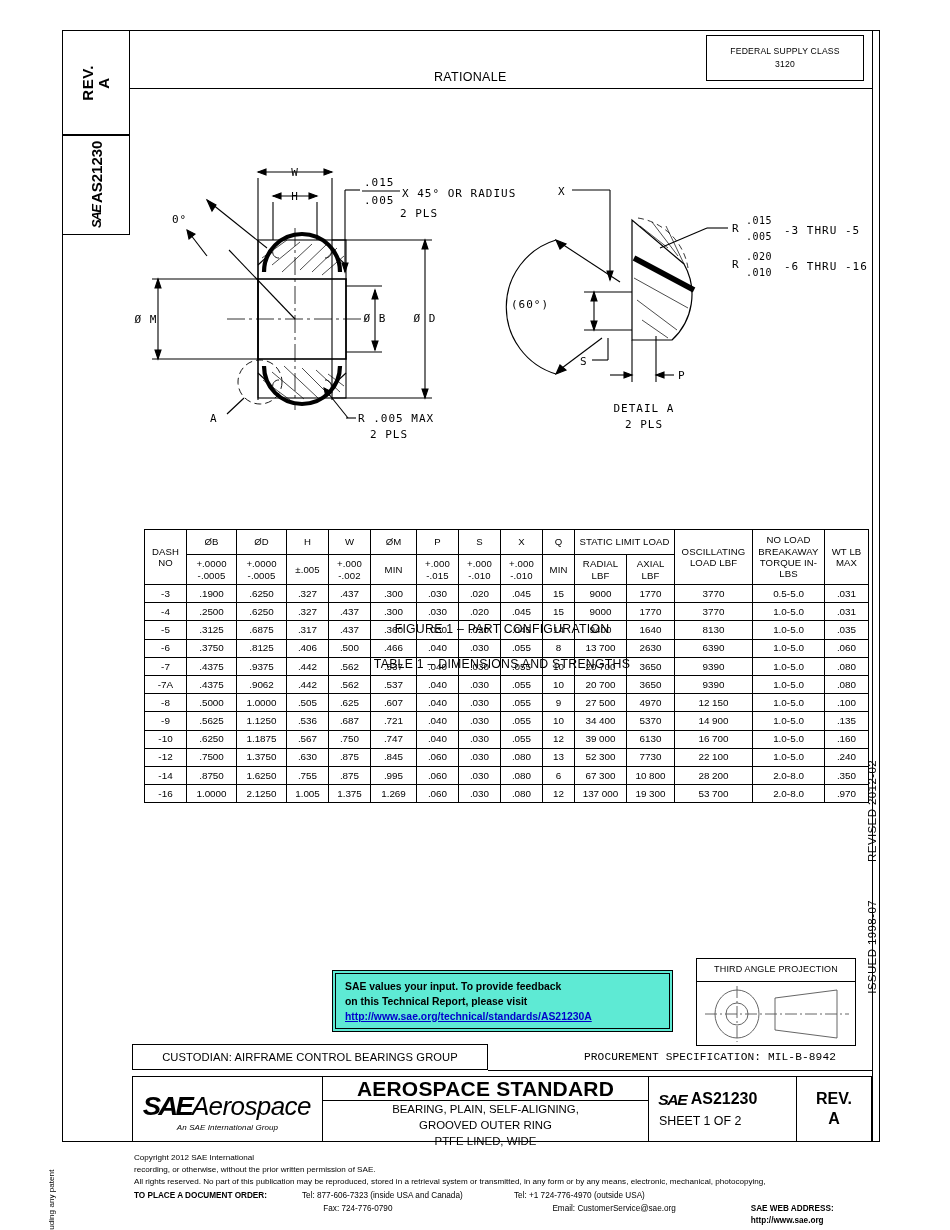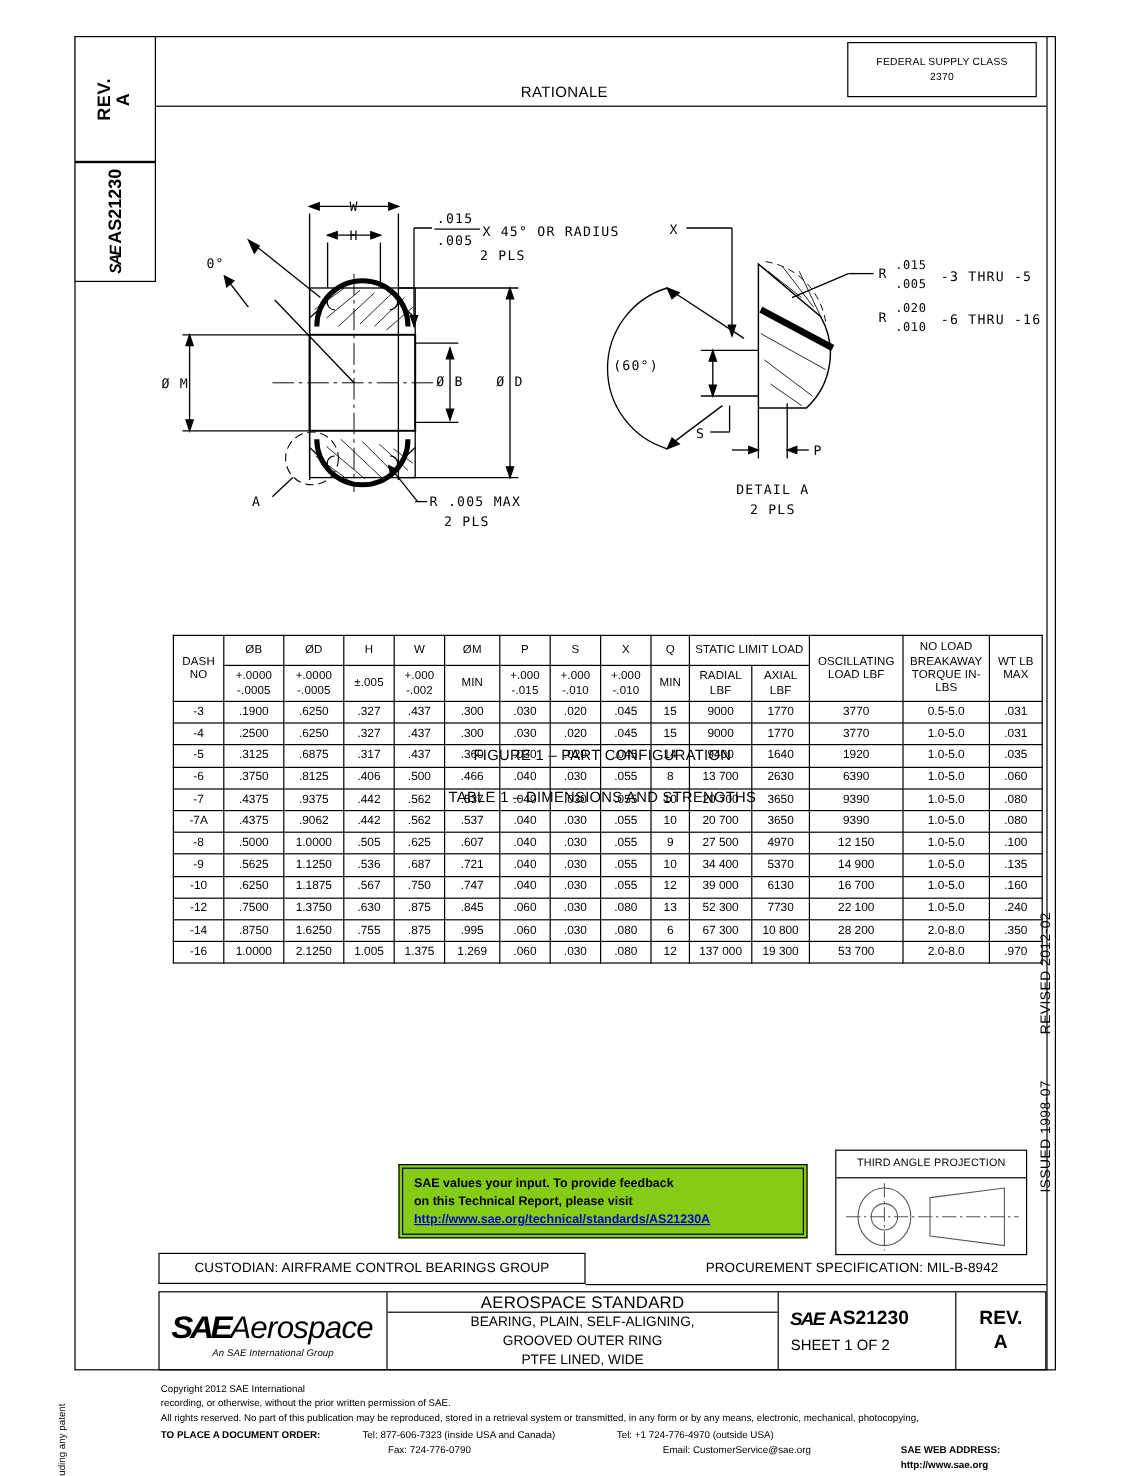--- a/index.html
+++ b/index.html
@@ -189,21 +189,21 @@
   .th-r2 { height: 30px; }
   .tol { font-size: 9.2px; }
 
   
   .feedback-box {
     position: absolute;
     left: 332px; top: 970px;
     width: 341px; height: 62px;
     border: 1.3px solid #000;
     box-sizing: border-box;
-    background: #84cc16;
+    background: #5eead4;
     padding: 0;
   }
   .feedback-inner {
     position: absolute;
     left: 2px; top: 2px; right: 2px; bottom: 2px;
     border: 1px solid #000;
     box-sizing: border-box;
     padding: 6px 0 0 9px;
     font-size: 10.4px;
     font-weight: bold;
@@ -248,20 +248,21 @@
     letter-spacing: 0.1px;
   }
   .procurement-box {
     position: absolute;
     left: 548px; top: 1044px;
     width: 324px; height: 26px;
     box-sizing: border-box;
     display: flex; align-items: center; justify-content: center;
     font-size: 11.2px;
     letter-spacing: 0.1px;
+    font-family: Liberation Mono, monospace;
   }
   .proc-rule {
     position: absolute;
     left: 488px; top: 1070px;
     width: 384px; height: 0;
     border-top: 1.2px solid #000;
   }
 
   
   .title-block {
@@ -305,21 +306,21 @@
   .tb-title {
     flex: 1;
     border-right: 1.4px solid #000;
     box-sizing: border-box;
     display: flex; flex-direction: column;
   }
   .tb-title-main {
     height: 23px;
     border-bottom: 1.2px solid #000;
     display: flex; align-items: center; justify-content: center;
-    font-size: 14px; font-weight: normal;
+    font-size: 21px; font-weight: bold;
     letter-spacing: 0.2px;
   }
   .tb-title-sub {
     flex: 1;
     display: flex; flex-direction: column;
     align-items: center; justify-content: center;
     font-size: 11.4px; line-height: 1.42;
     text-align: center;
   }
   .tb-num {
@@ -404,21 +405,21 @@
     <div class="legal-rot legal-b" style="top: 960px; left: 13px;">
       <p>SAE reviews each technical report at least every five years at which time it may be revised, reaffirmed, stabilized, or cancelled. SAE invites your written comments and suggestions.</p>
     </div>
   </div>
 
   <div class="date-rot" style="left:866px; top:760px;">REVISED 2012-02</div>
   <div class="date-rot" style="left:866px; top:900px;">ISSUED 1998-07</div>
 
   <div class="fsc-box">
     <div>FEDERAL SUPPLY CLASS</div>
-    <div>2370</div>
+    <div>3120</div>
   </div>
   <div class="hdr-sep"></div>
   <div class="rationale-title">RATIONALE</div>
 
   <div class="figure-wrap">
     <svg width="740" height="300" viewBox="0 0 740 300">
       <g stroke="#000" fill="none" stroke-width="1.1">
 
         <line x1="126" y1="18" x2="126" y2="240"></line>
         <line x1="200" y1="18" x2="200" y2="240"></line>
@@ -675,21 +676,21 @@
           <td>.6875</td>
           <td>.317</td>
           <td>.437</td>
           <td>.360</td>
           <td>.030</td>
           <td>.020</td>
           <td>.045</td>
           <td>14</td>
           <td>9400</td>
           <td>1640</td>
-          <td>1920</td>
+          <td>8130</td>
           <td>1.0-5.0</td>
           <td>.035</td>
         </tr>
         <tr>
           <td>-6</td>
           <td>.3750</td>
           <td>.8125</td>
           <td>.406</td>
           <td>.500</td>
           <td>.466</td>

